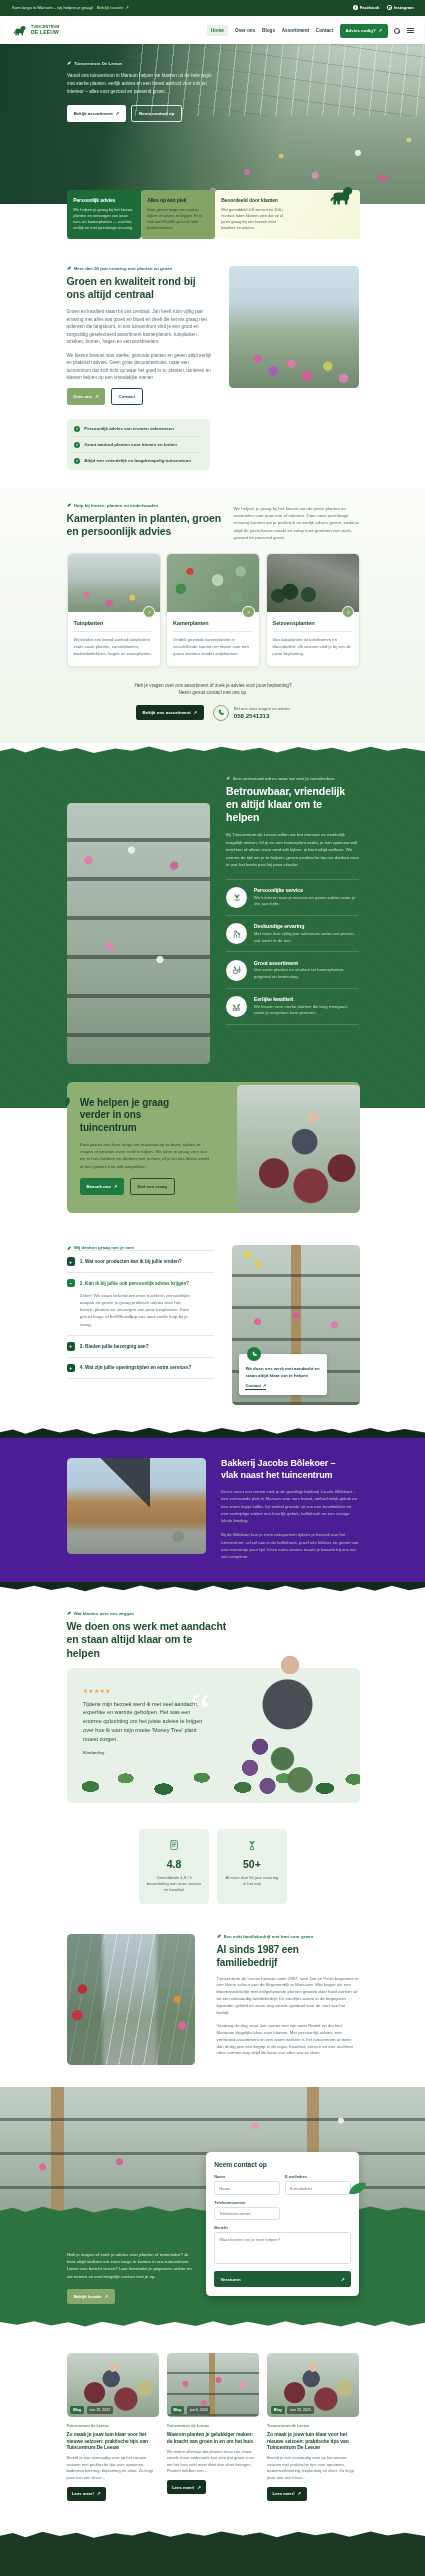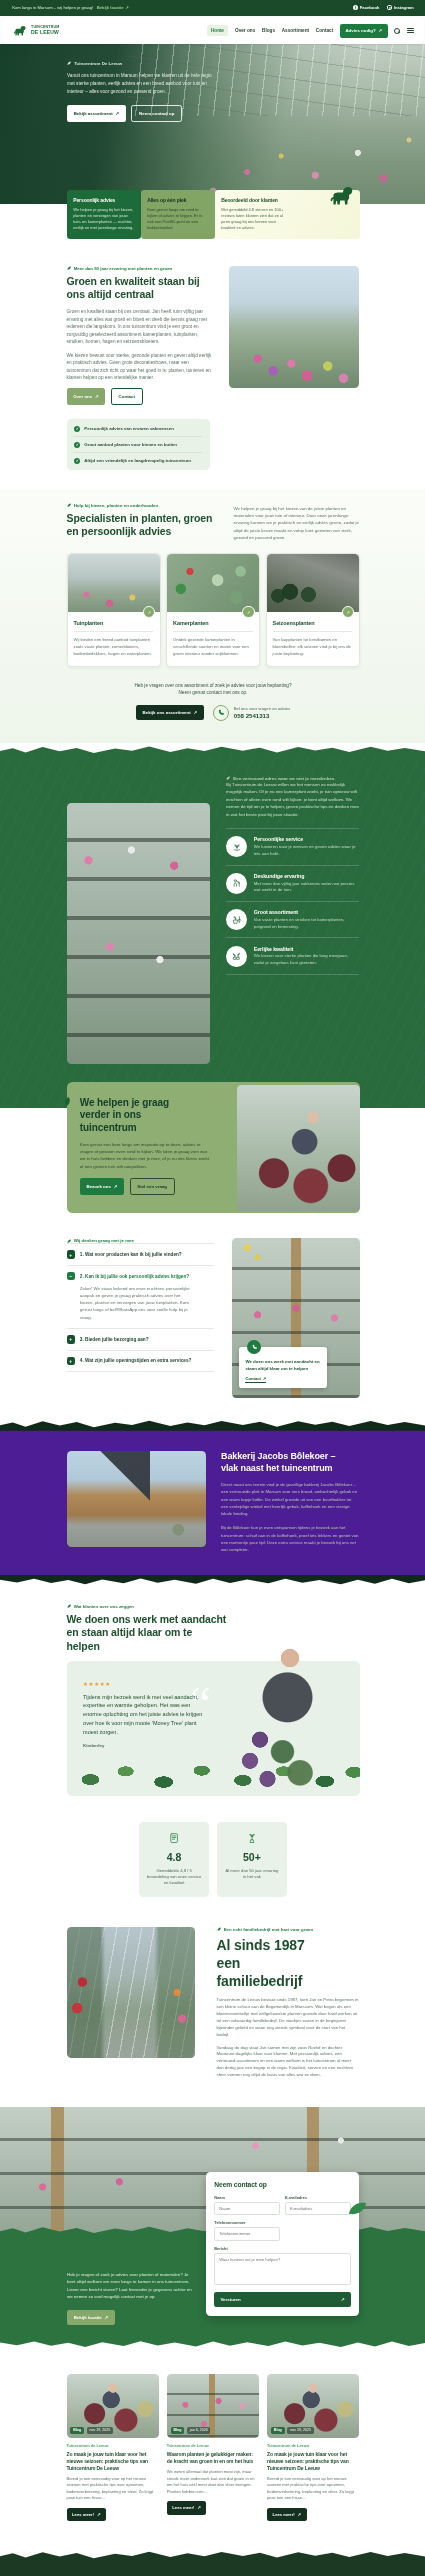--- a/index.html
+++ b/index.html
@@ -148,21 +148,21 @@
   .trust h2{color:#fff;font-size:10.5px;line-height:1.25;margin:4.4px 0 6.7px;width:128px}
   .trust p.lead{font-size:4.4px;line-height:1.7;color:#cfe0c8}
   .t-feats{margin-top:10px;border-top:0.6px solid rgba(255,255,255,.18)}
   .t-feat{display:flex;gap:6.7px;align-items:center;padding:7.2px 0;border-bottom:0.6px solid rgba(255,255,255,.18)}
   .t-ic{width:21px;height:21px;border-radius:50%;background:#fff;flex:0 0 auto;display:flex;align-items:center;justify-content:center}
   .t-ic svg{width:10px;height:10px;stroke:#2a6b3e;fill:none;stroke-width:1.2;stroke-linecap:round;stroke-linejoin:round}
   .t-feat h3{font-size:5.3px;color:#fff}
   .t-feat p{font-size:4.3px;line-height:1.55;color:#c9dcc1;margin-top:1.7px}
 
   
-  .visit{width:293px;margin:-25.5px auto 5px;background:#8fae73;border-radius:5.5px;position:relative;z-index:3;min-height:131px;overflow:visible}
+  .visit{width:293px;margin:-25.5px auto 12px;background:#8fae73;border-radius:5.5px;position:relative;z-index:3;min-height:131px;overflow:visible}
   .visit-inner{padding:14.4px 13.3px;width:166px}
   .visit h2{font-size:10px;line-height:1.25;color:#15402a;width:111px}
   .visit p{font-size:4.4px;line-height:1.65;color:#2c4a33;margin-top:6.7px;width:133px}
   .visit-btns{display:flex;gap:5.5px;margin-top:7.8px}
   .visit .btn-outline-dark{color:#15402a;border-color:#2c4a33}
   .visit-photo{position:absolute;right:0;top:2.2px;bottom:2.2px;width:123px;border-radius:4.4px;
     background:
       radial-gradient(circle at 30% 70%,rgba(110,40,50,.95) 0 14.4px,rgba(0,0,0,0) 15.5px),
       radial-gradient(circle at 60% 80%,rgba(128,48,58,.95) 0 16.6px,rgba(0,0,0,0) 18px),
       radial-gradient(circle at 85% 66%,rgba(104,36,46,.95) 0 13.3px,rgba(0,0,0,0) 14.4px),
@@ -255,21 +255,21 @@
   .fam-photo{width:128px;height:131px;border-radius:4.4px;flex:0 0 auto;
     background:
       radial-gradient(circle at 12% 42%,rgba(190,40,50,.95) 0 4.4px,rgba(0,0,0,0) 5px),
       radial-gradient(circle at 8% 62%,rgba(200,50,60,.95) 0 5px,rgba(0,0,0,0) 5.5px),
       radial-gradient(circle at 86% 50%,rgba(226,140,60,.95) 0 3.3px,rgba(0,0,0,0) 3.9px),
       radial-gradient(circle at 90% 70%,rgba(222,100,150,.9) 0 3.9px,rgba(0,0,0,0) 4.4px),
       linear-gradient(90deg,rgba(70,100,70,.55) 0 26%,rgba(0,0,0,0) 30% 68%,rgba(80,110,75,.5) 72% 100%),
       repeating-linear-gradient(100deg,rgba(255,255,255,.4) 0 1.1px,rgba(0,0,0,0) 1.1px 12.2px),
       linear-gradient(180deg,#b7c6cd 0%,#a6b6b4 36%,#8da08c 64%,#9aa49c 100%)}
   .fam-col{width:142px}
-  .family h2{font-size:14px;line-height:1.3;margin:4.4px 0 6.7px;width:111px}
+  .family h2{font-size:10px;line-height:1.3;margin:4.4px 0 6.7px;width:111px}
   .family p.body{font-size:4.3px;margin-bottom:6.1px}
 
   
   .contact{position:relative}
   .contact-photo{height:129px;
     background:
       radial-gradient(circle at 10% 62%,rgba(222,100,150,.9) 0 3.3px,rgba(0,0,0,0) 3.9px),
       radial-gradient(circle at 28% 58%,rgba(214,92,150,.9) 0 3.3px,rgba(0,0,0,0) 3.9px),
       radial-gradient(circle at 60% 30%,rgba(232,150,190,.9) 0 3.3px,rgba(0,0,0,0) 3.9px),
       radial-gradient(circle at 80% 26%,rgba(240,240,240,.9) 0 2.8px,rgba(0,0,0,0) 3.3px),
@@ -437,21 +437,21 @@
   <section class="quality">
     <div class="wrap">
       <div class="q-row">
         <div class="q-left">
           <div class="eyebrow">
               <svg style="fill:#1e7b40" viewBox="0 0 8 8" width="4.4" height="4.4">
                 <use href="#leaf"></use>
               </svg>
               <span>Meer dan 50 jaar ervaring met planten en groen</span>
             </div>
-          <h2>Groen en kwaliteit staan bij ons altijd centraal</h2>
+          <h2>Groen en kwaliteit rond bij ons altijd centraal</h2>
           <p class="body">Groen en kwaliteit staan bij ons centraal. Jan heeft ruim vijftig jaar ervaring met alles wat groeit en bloeit en deelt die kennis graag met iedereen die langskomt. In ons tuincentrum vind je een groot en zorgvuldig geselecteerd assortiment kamerplanten, tuinplanten, struiken, bomen, hagen en seizoensbloeiers.</p>
           <p class="body">We kiezen bewust voor sterke, gezonde planten en geven altijd eerlijk en praktisch advies. Geen grote decoratieshows, maar een tuincentrum dat zich richt op waar het goed in is: planten, tuinieren en klanten helpen op een vriendelijke manier.</p>
           <div class="q-btns">
             <button class="btn btn-sage">
                 <span>Over ons</span>
                 <span class="arr">↗</span>
               </button>
             <button class="btn btn-outline-dark">
                 <span>Contact</span>
               </button>
@@ -479,21 +479,21 @@
   <section class="specialists stripes">
     <div class="wrap">
       <div class="s-head">
         <div>
           <div class="eyebrow">
               <svg style="fill:#1e7b40" viewBox="0 0 8 8" width="4.4" height="4.4">
                 <use href="#leaf"></use>
               </svg>
               <span>Hulp bij kiezen, planten en onderhouden</span>
             </div>
-          <h2>Specialisten in planten, groen en persoonlijk advies</h2>
+          <h2>Kamerplanten in planten, groen en persoonlijk advies</h2>
         </div>
         <p class="s-intro">We helpen je graag bij het kiezen van de juiste planten en materialen voor jouw tuin of interieur. Door onze jarenlange ervaring kunnen we je praktisch en eerlijk advies geven, zodat je altijd de juiste keuze maakt en volop kunt genieten van sterk, gezond en passend groen.</p>
       </div>
       <div class="s-cards">
         <div class="s-card">
           <div class="s-img ph-aisle">
               <span class="go">↗</span>
             </div>
           <div class="s-body">
             <h3>Tuinplanten</h3>
@@ -548,20 +548,21 @@
     <div class="wrap">
       <div class="t-row">
         <div class="t-photo"></div>
         <div class="t-col">
           <div class="eyebrow">
               <svg style="fill:#b7cfa8" viewBox="0 0 8 8" width="4.4" height="4.4">
                 <use href="#leaf"></use>
               </svg>
               <span>Een vertrouwd adres waar we met je meedenken.</span>
             </div>
+          <h2>Betrouwbaar, vriendelijk en altijd klaar om te helpen</h2>
           <p class="lead">Bij Tuincentrum de Leeuw willen we het mensen zo makkelijk mogelijk maken. Of je nu een kamerplant zoekt, je tuin opnieuw wilt inrichten of alleen even rond wilt kijken: je bent altijd welkom. We nemen de tijd om je te helpen, geven praktische tips en denken mee in wat het beste past bij jouw situatie.</p>
           <div class="t-feats">
             <div class="t-feat">
               <span class="t-ic">
                   <svg viewBox="0 0 18 18" width="10" height="10">
                     <path d="M4 14q5 3 10 0"></path>
                     <path d="M9 13V9"></path>
                     <path d="M9 9Q5 9 5 5q4 0 4 4z"></path>
                     <path d="M9 9q4 0 4-4-4 0-4 4z"></path>
                   </svg>

